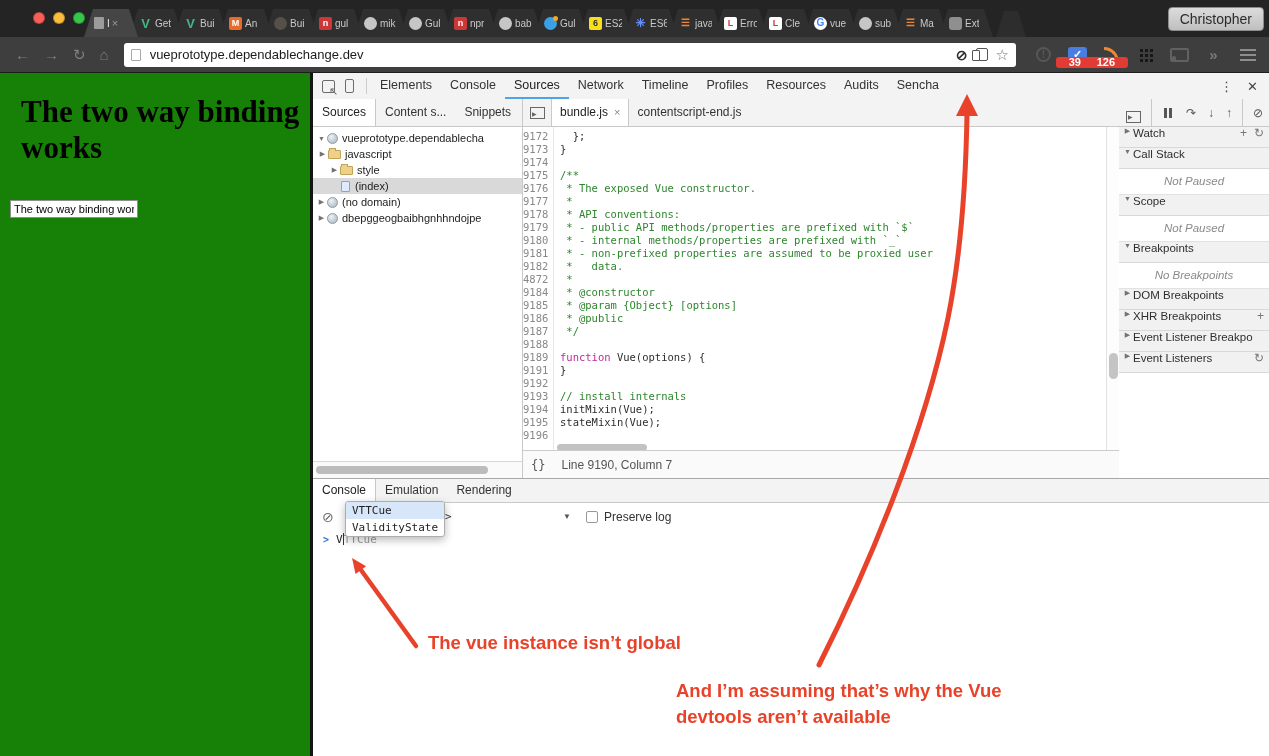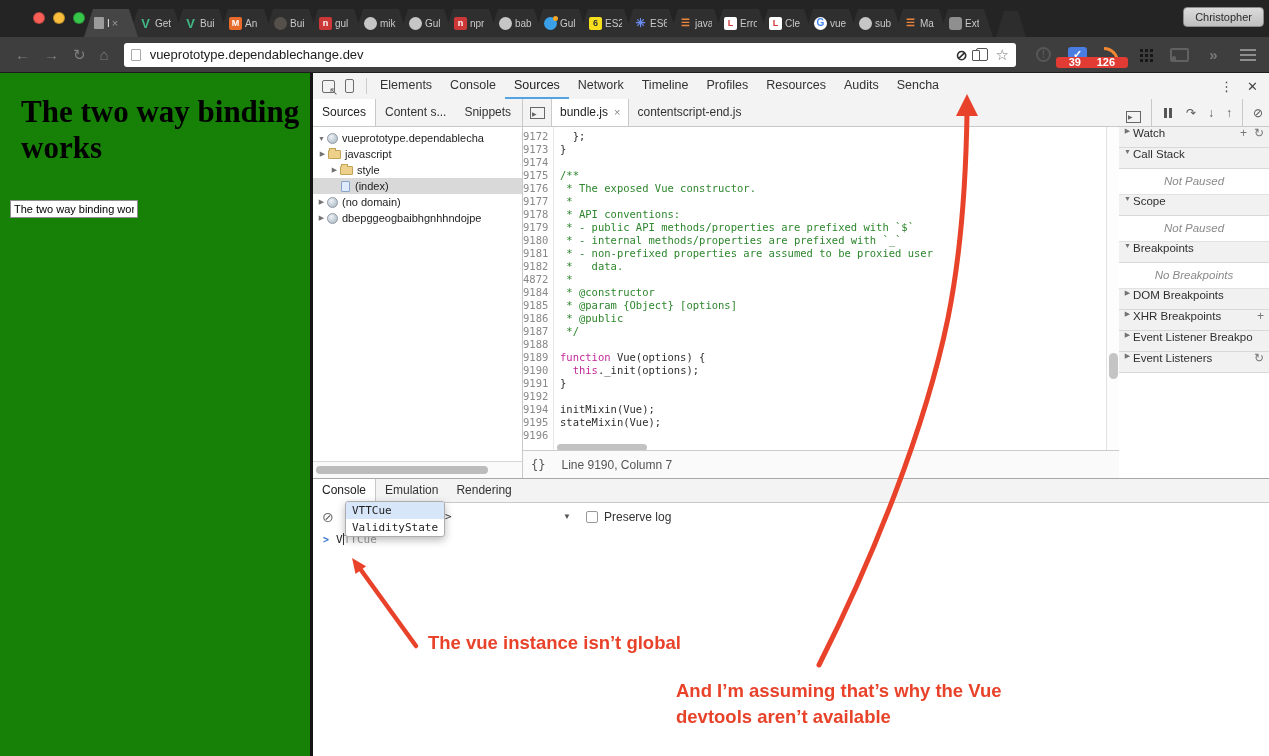--- a/index.html
+++ b/index.html
@@ -30,21 +30,21 @@
   .fav-blue-dot{background:#3aa0e8;border-radius:50%;position:relative}
   .fav-blue-dot::after{content:"";position:absolute;right:-1px;top:-1px;width:5px;height:5px;background:#f5a623;border-radius:50%}
   .fav-es6-yellow{background:#f7df1e;color:#333}
   .fav-asterisk{color:#6b8df2;font-size:12px}
   .fav-stackoverflow{color:#e8833a;font-size:10px}
   .fav-laracasts{background:#fff;color:#d63a3a}
   .fav-google{background:#fff;color:#4285f4;border-radius:50%;font-size:10px}
   .fav-puzzle{background:#8f8f8f;border-radius:3px}
   .newtab-stub{width:30px;height:26px;background:#2d2d2e;clip-path:polygon(8px 0,calc(100% - 8px) 0,100% 100%,0 100%);margin-left:12px}
   .profile-btn{position:absolute;right:5px;top:7px;padding:3px 11px;background:linear-gradient(#dcdcdc,#bfbfbf);
-       border:1px solid #8c8c8c;border-radius:4px;font-size:11px;color:#2b2b2b}
+       border:1px solid #8c8c8c;border-radius:4px;font-size:14px;color:#2b2b2b}
 
   .toolbar{height:36px;background:#3e3e3e;border-bottom:1px solid #1d1d1d;display:flex;align-items:center;padding:0 8px}
   .navbtn{color:#7f7f7f;font-size:15px;margin:0 7px;line-height:1}
   .urlfield{flex:1;height:24px;background:#fff;border-radius:3px;display:flex;align-items:center;
             margin:0 12px 0 8px;padding:0 7px;min-width:0}
   .doc-icon{width:10px;height:12px;background:#fff;border:1px solid #a9a9a9;border-radius:1px;margin-right:7px;flex-shrink:0}
   .urltext{flex:1;border:none;outline:none;font-size:13px;color:#1c1c1c;font-family:"Liberation Sans",sans-serif;background:transparent;min-width:0}
   .fld-ic{color:#4c4c4c;font-size:13px;margin-left:8px;flex-shrink:0}
   .bug-ic{font-size:14px;font-weight:bold;color:#2e2e2e}
   .dev-ic{width:12px;height:13px;border:1.5px solid #555;border-radius:2px;position:relative}
@@ -477,30 +477,30 @@
             </div>
             <div class="code-row">
               <span class="ln">9188</span>
               <span class="lc"></span>
             </div>
             <div class="code-row">
               <span class="ln">9189</span>
               <span class="lc"><span class="tok-k">function</span><span class="tok-d"> Vue(options) {</span></span>
             </div>
             <div class="code-row">
-              <span class="ln">9190</span>
-              <span class="lc"><span class="tok-d">  </span><span class="tok-k">this</span><span class="tok-d">._init(options);</span></span>
-            </div>
-            <div class="code-row">
               <span class="ln">9191</span>
               <span class="lc"><span class="tok-d">}</span></span>
             </div>
             <div class="code-row">
               <span class="ln">9192</span>
               <span class="lc"></span>
+            </div>
+            <div class="code-row">
+              <span class="ln">9193</span>
+              <span class="lc"><span class="tok-c">// install internals</span></span>
             </div>
             <div class="code-row">
               <span class="ln">9194</span>
               <span class="lc"><span class="tok-d">initMixin(Vue);</span></span>
             </div>
             <div class="code-row">
               <span class="ln">9195</span>
               <span class="lc"><span class="tok-d">stateMixin(Vue);</span></span>
             </div>
             <div class="code-row">

